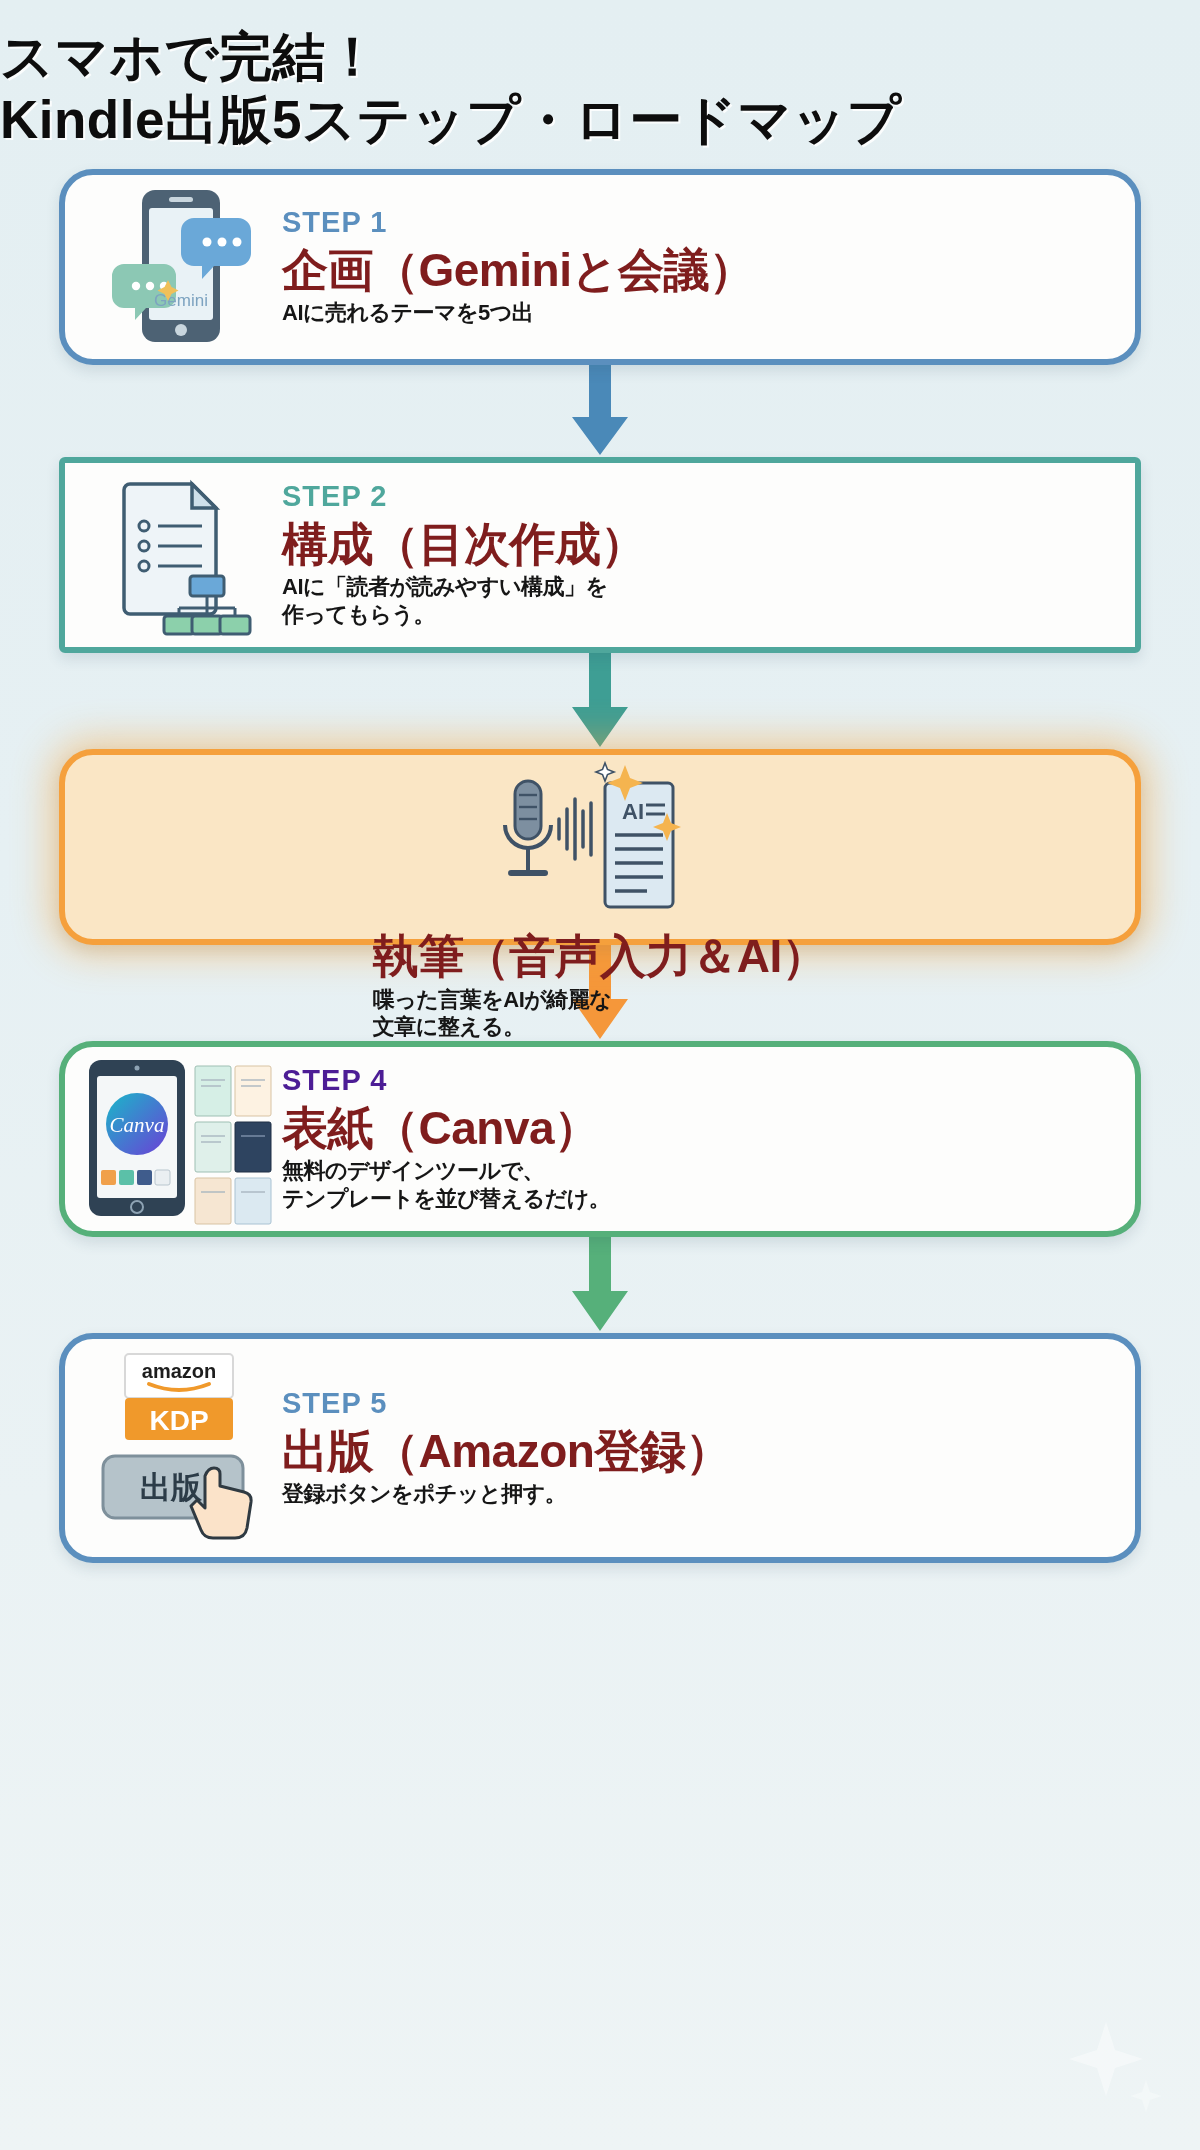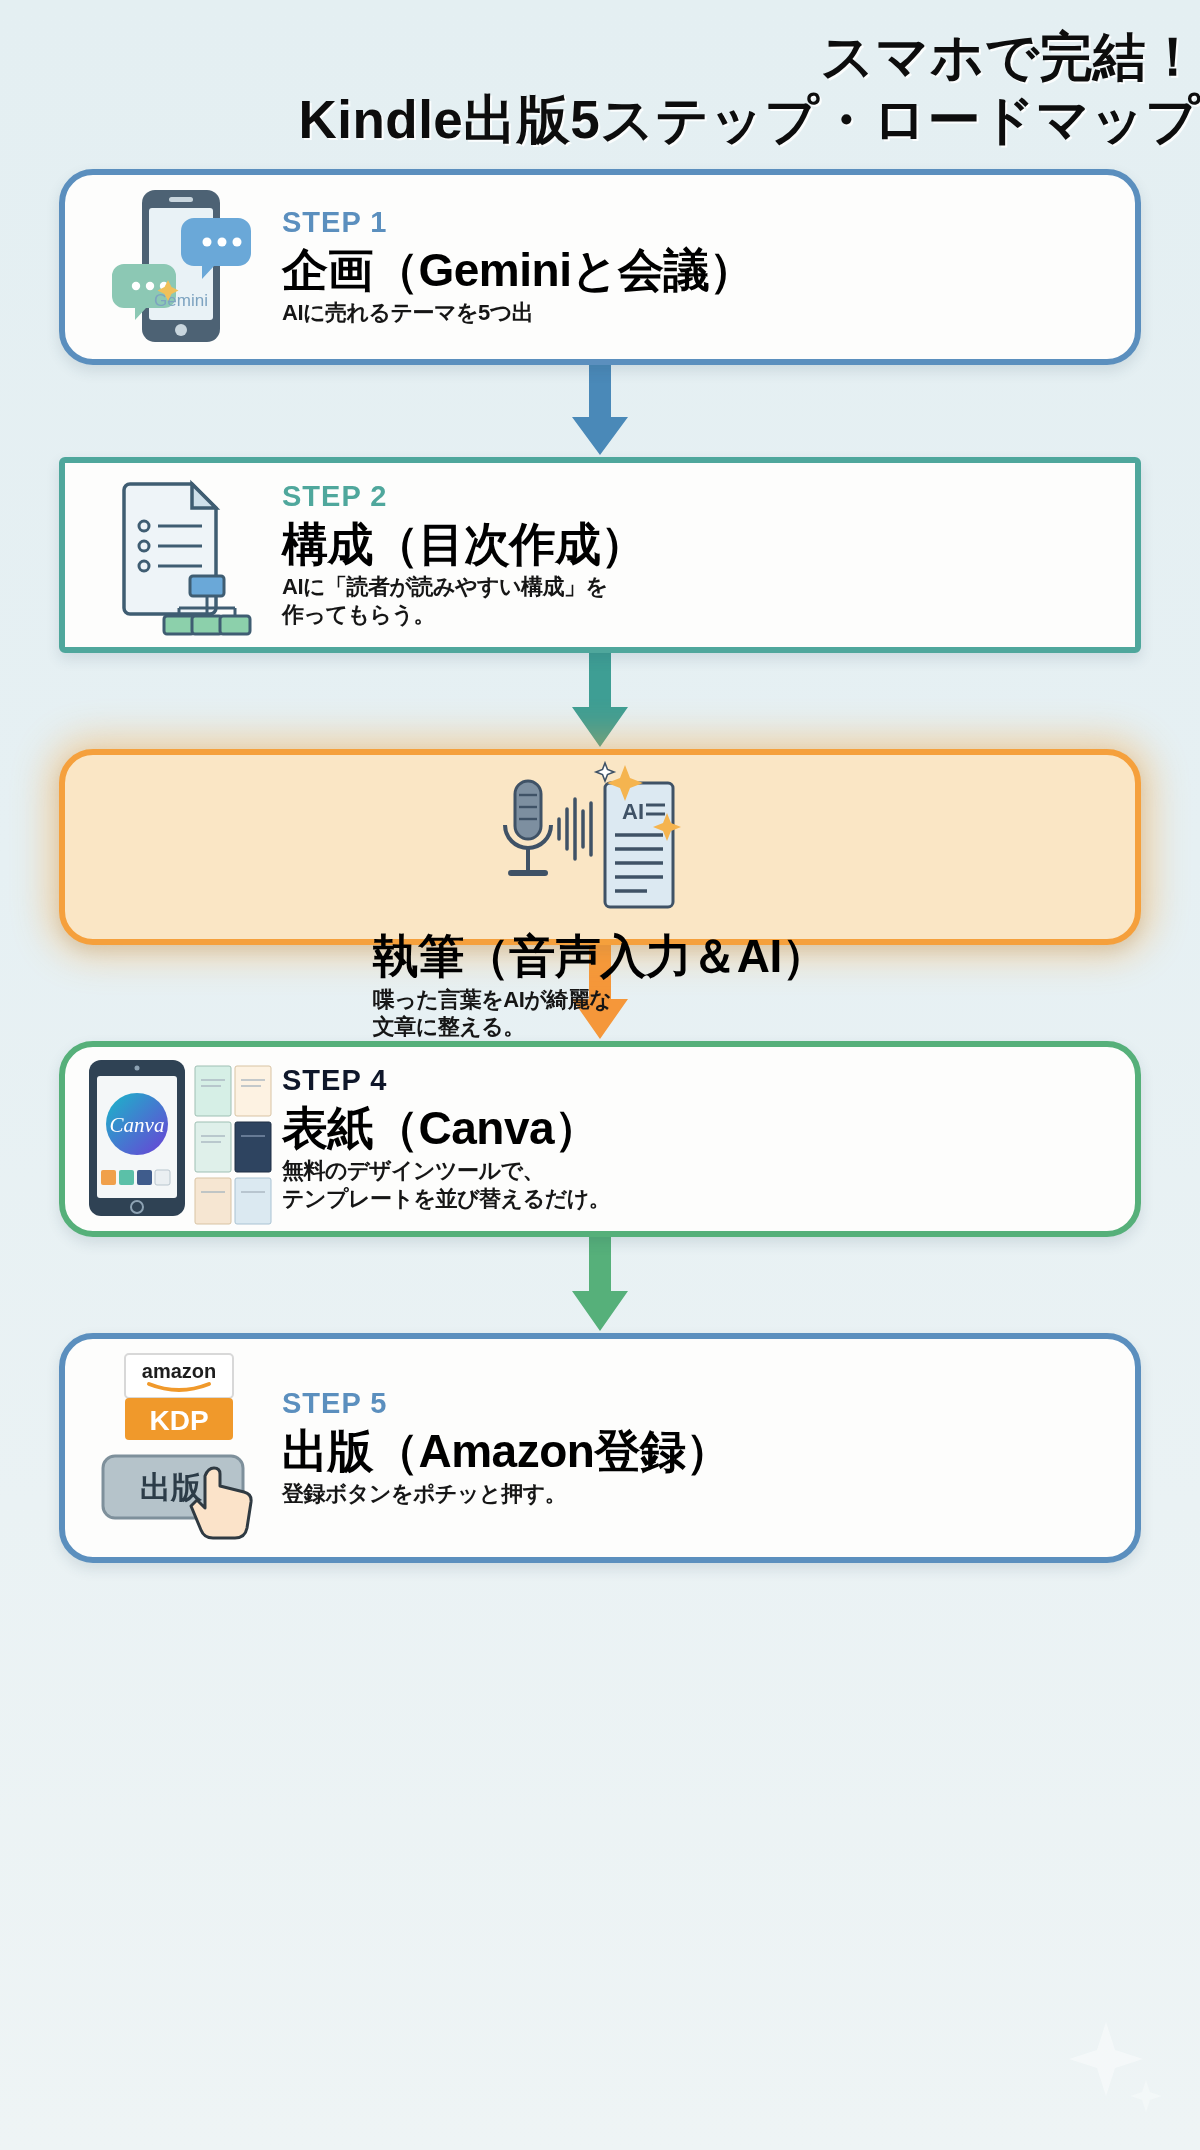--- a/index.html
+++ b/index.html
@@ -5,21 +5,21 @@
   html,body{margin:0;padding:0;}
   body{
     width:1200px;height:2150px;
     font-family:"Liberation Sans","DejaVu Sans",sans-serif;
     background:linear-gradient(180deg,#e4eff2 0%,#e6f0f3 40%,#eaf2f4 70%,#eef4f5 100%);
     overflow:hidden;position:relative;
   }
   .page{position:relative;width:1200px;height:2150px;box-sizing:border-box;}
 
   
-  .title-block{padding-top:26px;text-align:right;}
+  .title-block{padding-top:26px;text-align:left;}
   .title-line{
     font-weight:bold;color:#0d0d0d;letter-spacing:0.5px;
     text-shadow:2px 2px 0 rgba(255,255,255,.85);
     line-height:1.18;
   }
   .title-line.l1{font-size:53px;}
   .title-line.l2{font-size:53px;}
 
   
   .steps{margin-top:18px;}
@@ -49,21 +49,21 @@
     width:195px;min-width:195px;height:100%;
     display:flex;align-items:center;justify-content:center;
   }
   .txt-col{flex:1;padding-left:4px;}
 
   .step-label{
     font-size:29px;font-weight:bold;letter-spacing:1px;
     margin:0 0 2px 0;line-height:1;
   }
   .step-title{
-    font-size:46px;font-weight:bold;color:#000000;
+    font-size:46px;font-weight:bold;color:#7f1d1d;
     line-height:1.12;margin:8px 0 3px 0;letter-spacing:-0.5px;
   }
   .step-desc{
     font-size:22px;font-weight:bold;color:#161616;
     line-height:1.25;margin:0;letter-spacing:-0.5px;
   }
   .c3 .step-title{font-size:46px;}
   .c5 .step-title{font-size:46px;}
 
   
@@ -241,21 +241,21 @@
               <line x1="158" y1="36" x2="178" y2="36"></line>
             <line x1="118" y1="86" x2="142" y2="86"></line>
               <line x1="118" y1="92" x2="138" y2="92"></line>
             <line x1="158" y1="86" x2="182" y2="86" stroke="#7f93ad"></line>
             <line x1="118" y1="142" x2="142" y2="142"></line>
               <line x1="158" y1="142" x2="182" y2="142"></line>
           </g>
         </svg>
       </div>
       <div class="txt-col">
-        <div class="step-label" style="color:#0f172a">STEP 4</div>
+        <div class="step-label" style="color:#4c1d95">STEP 4</div>
         <div class="step-title">表紙（Canva）</div>
         <div class="step-desc">無料のデザインツールで、</div>
         <div class="step-desc">テンプレートを並び替えるだけ。</div>
       </div>
     </div>
 
     <div class="arrow-wrap">
       <svg class="arrow" width="70" height="96" viewBox="0 0 70 96">
         <path d="M24 0 h22 v54 h17 L35 94 L7 54 h17 z" fill="#56b07a"></path>
       </svg>

